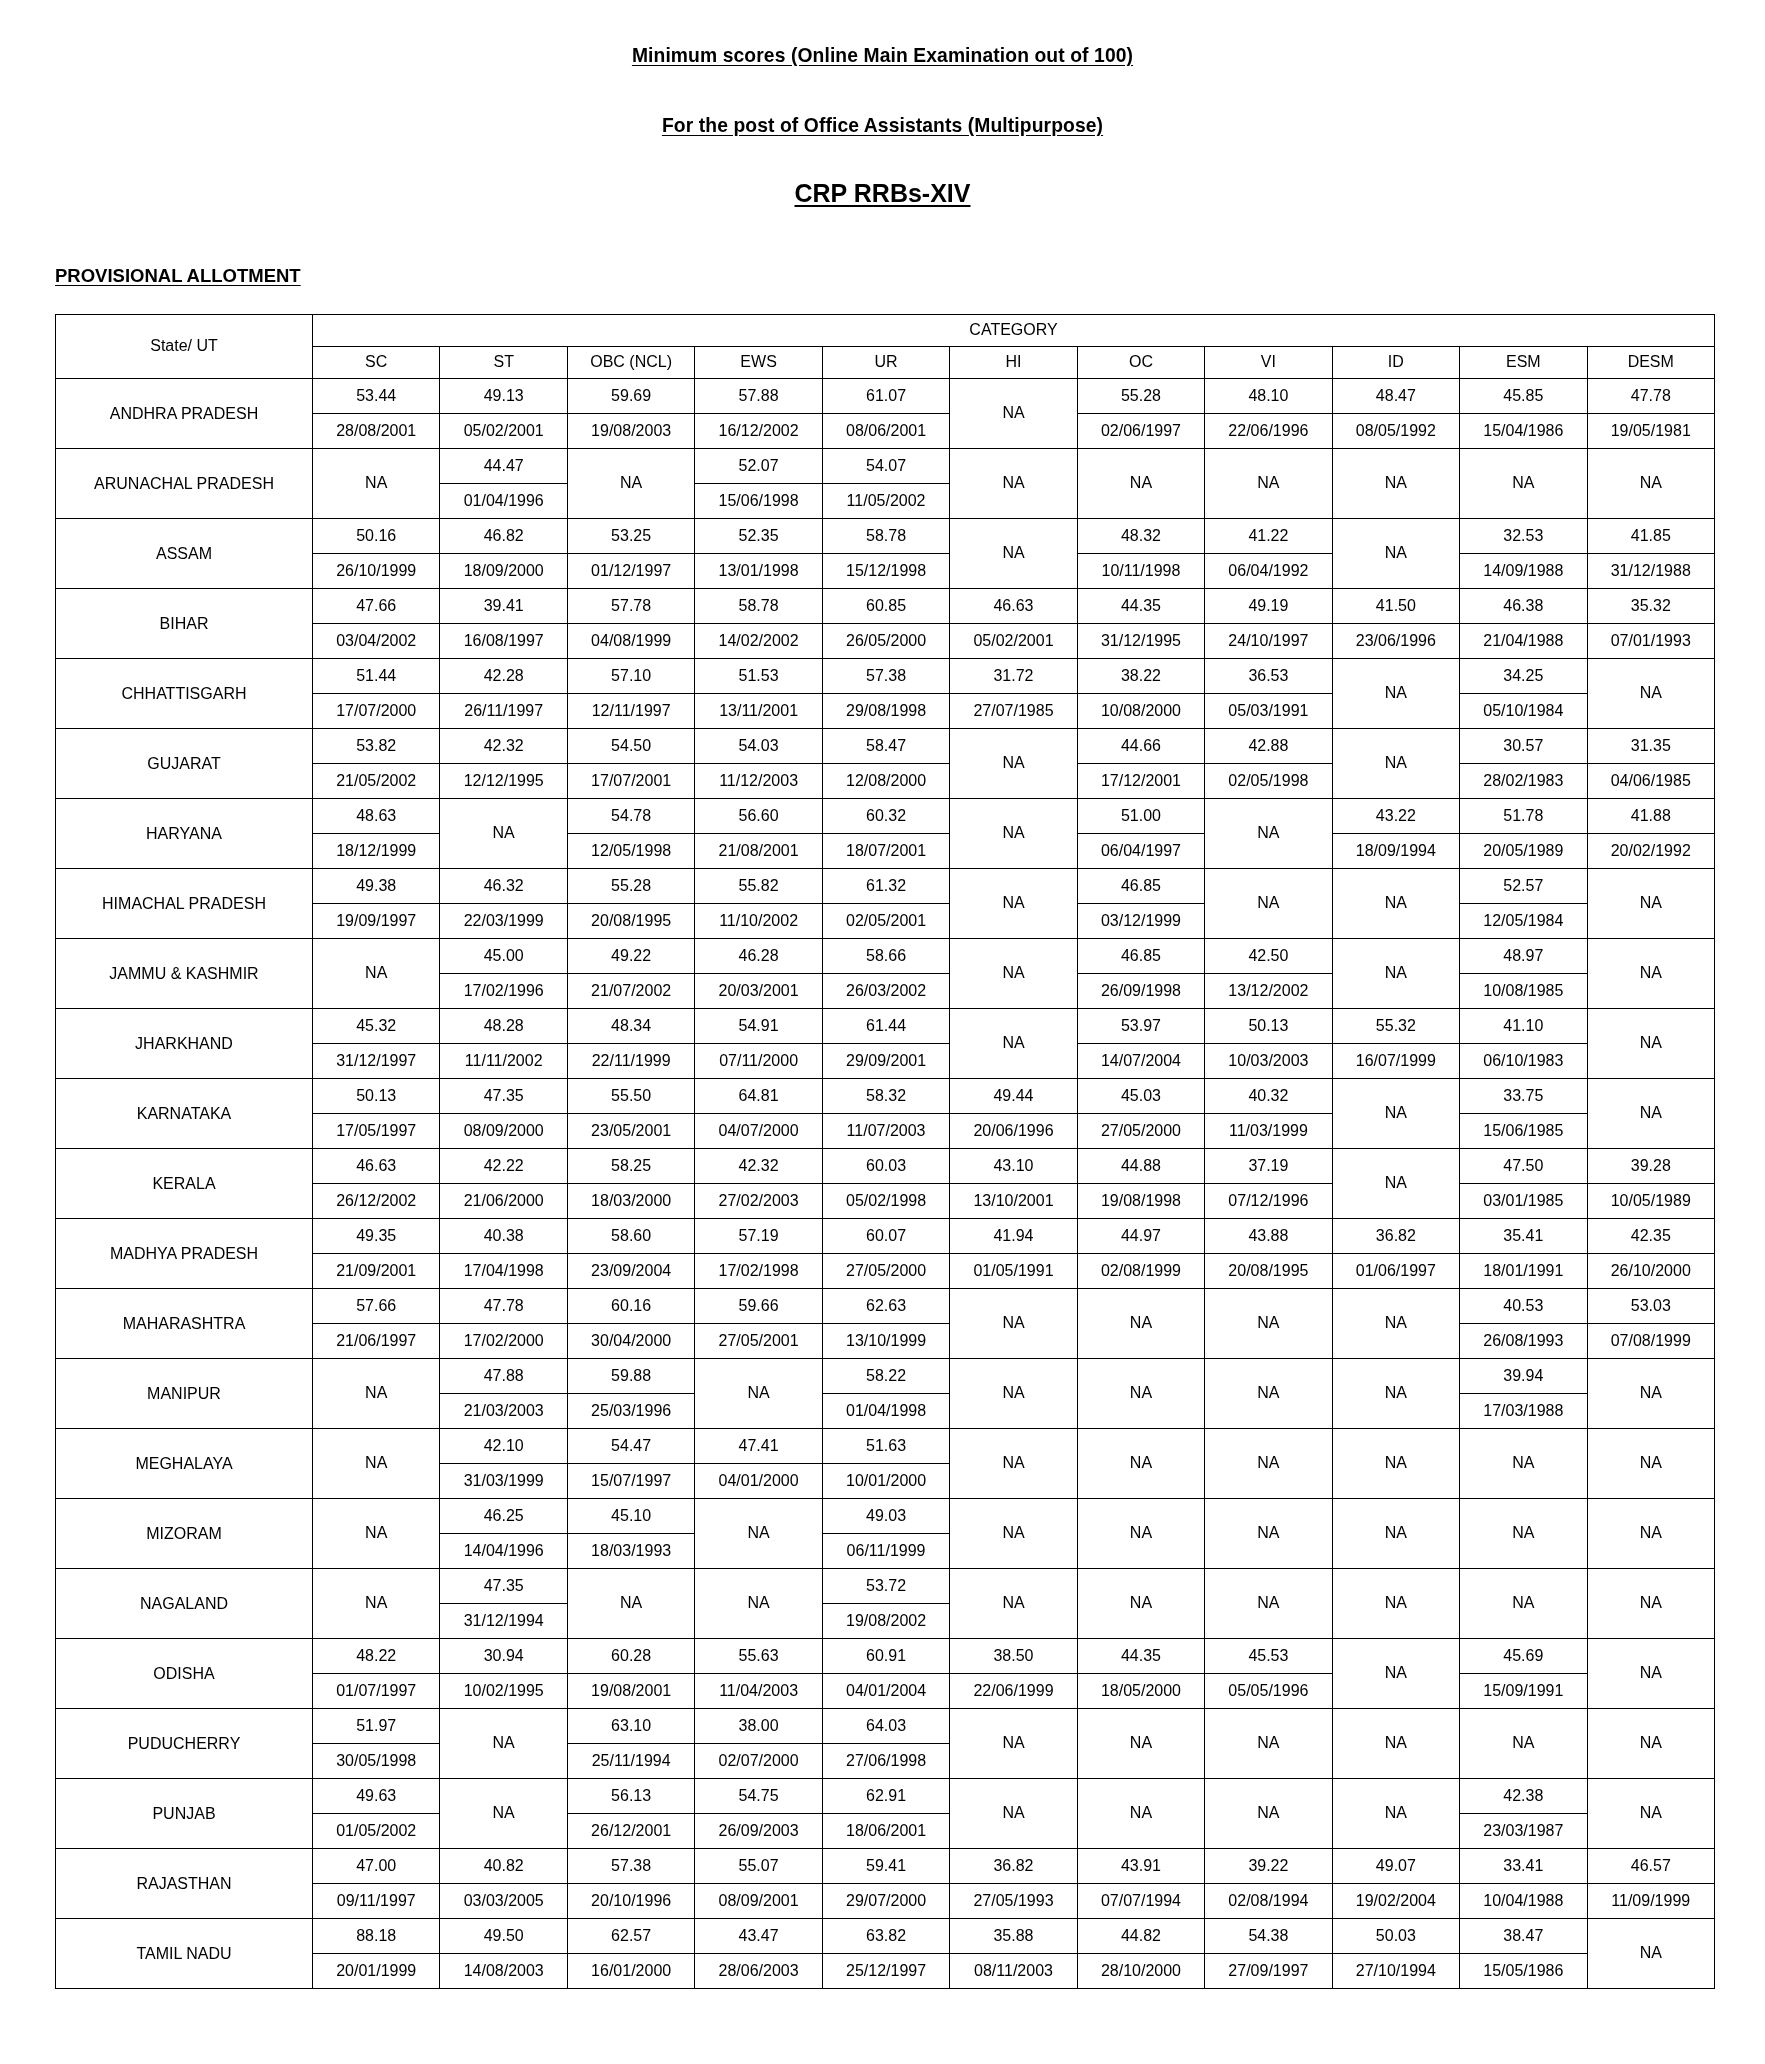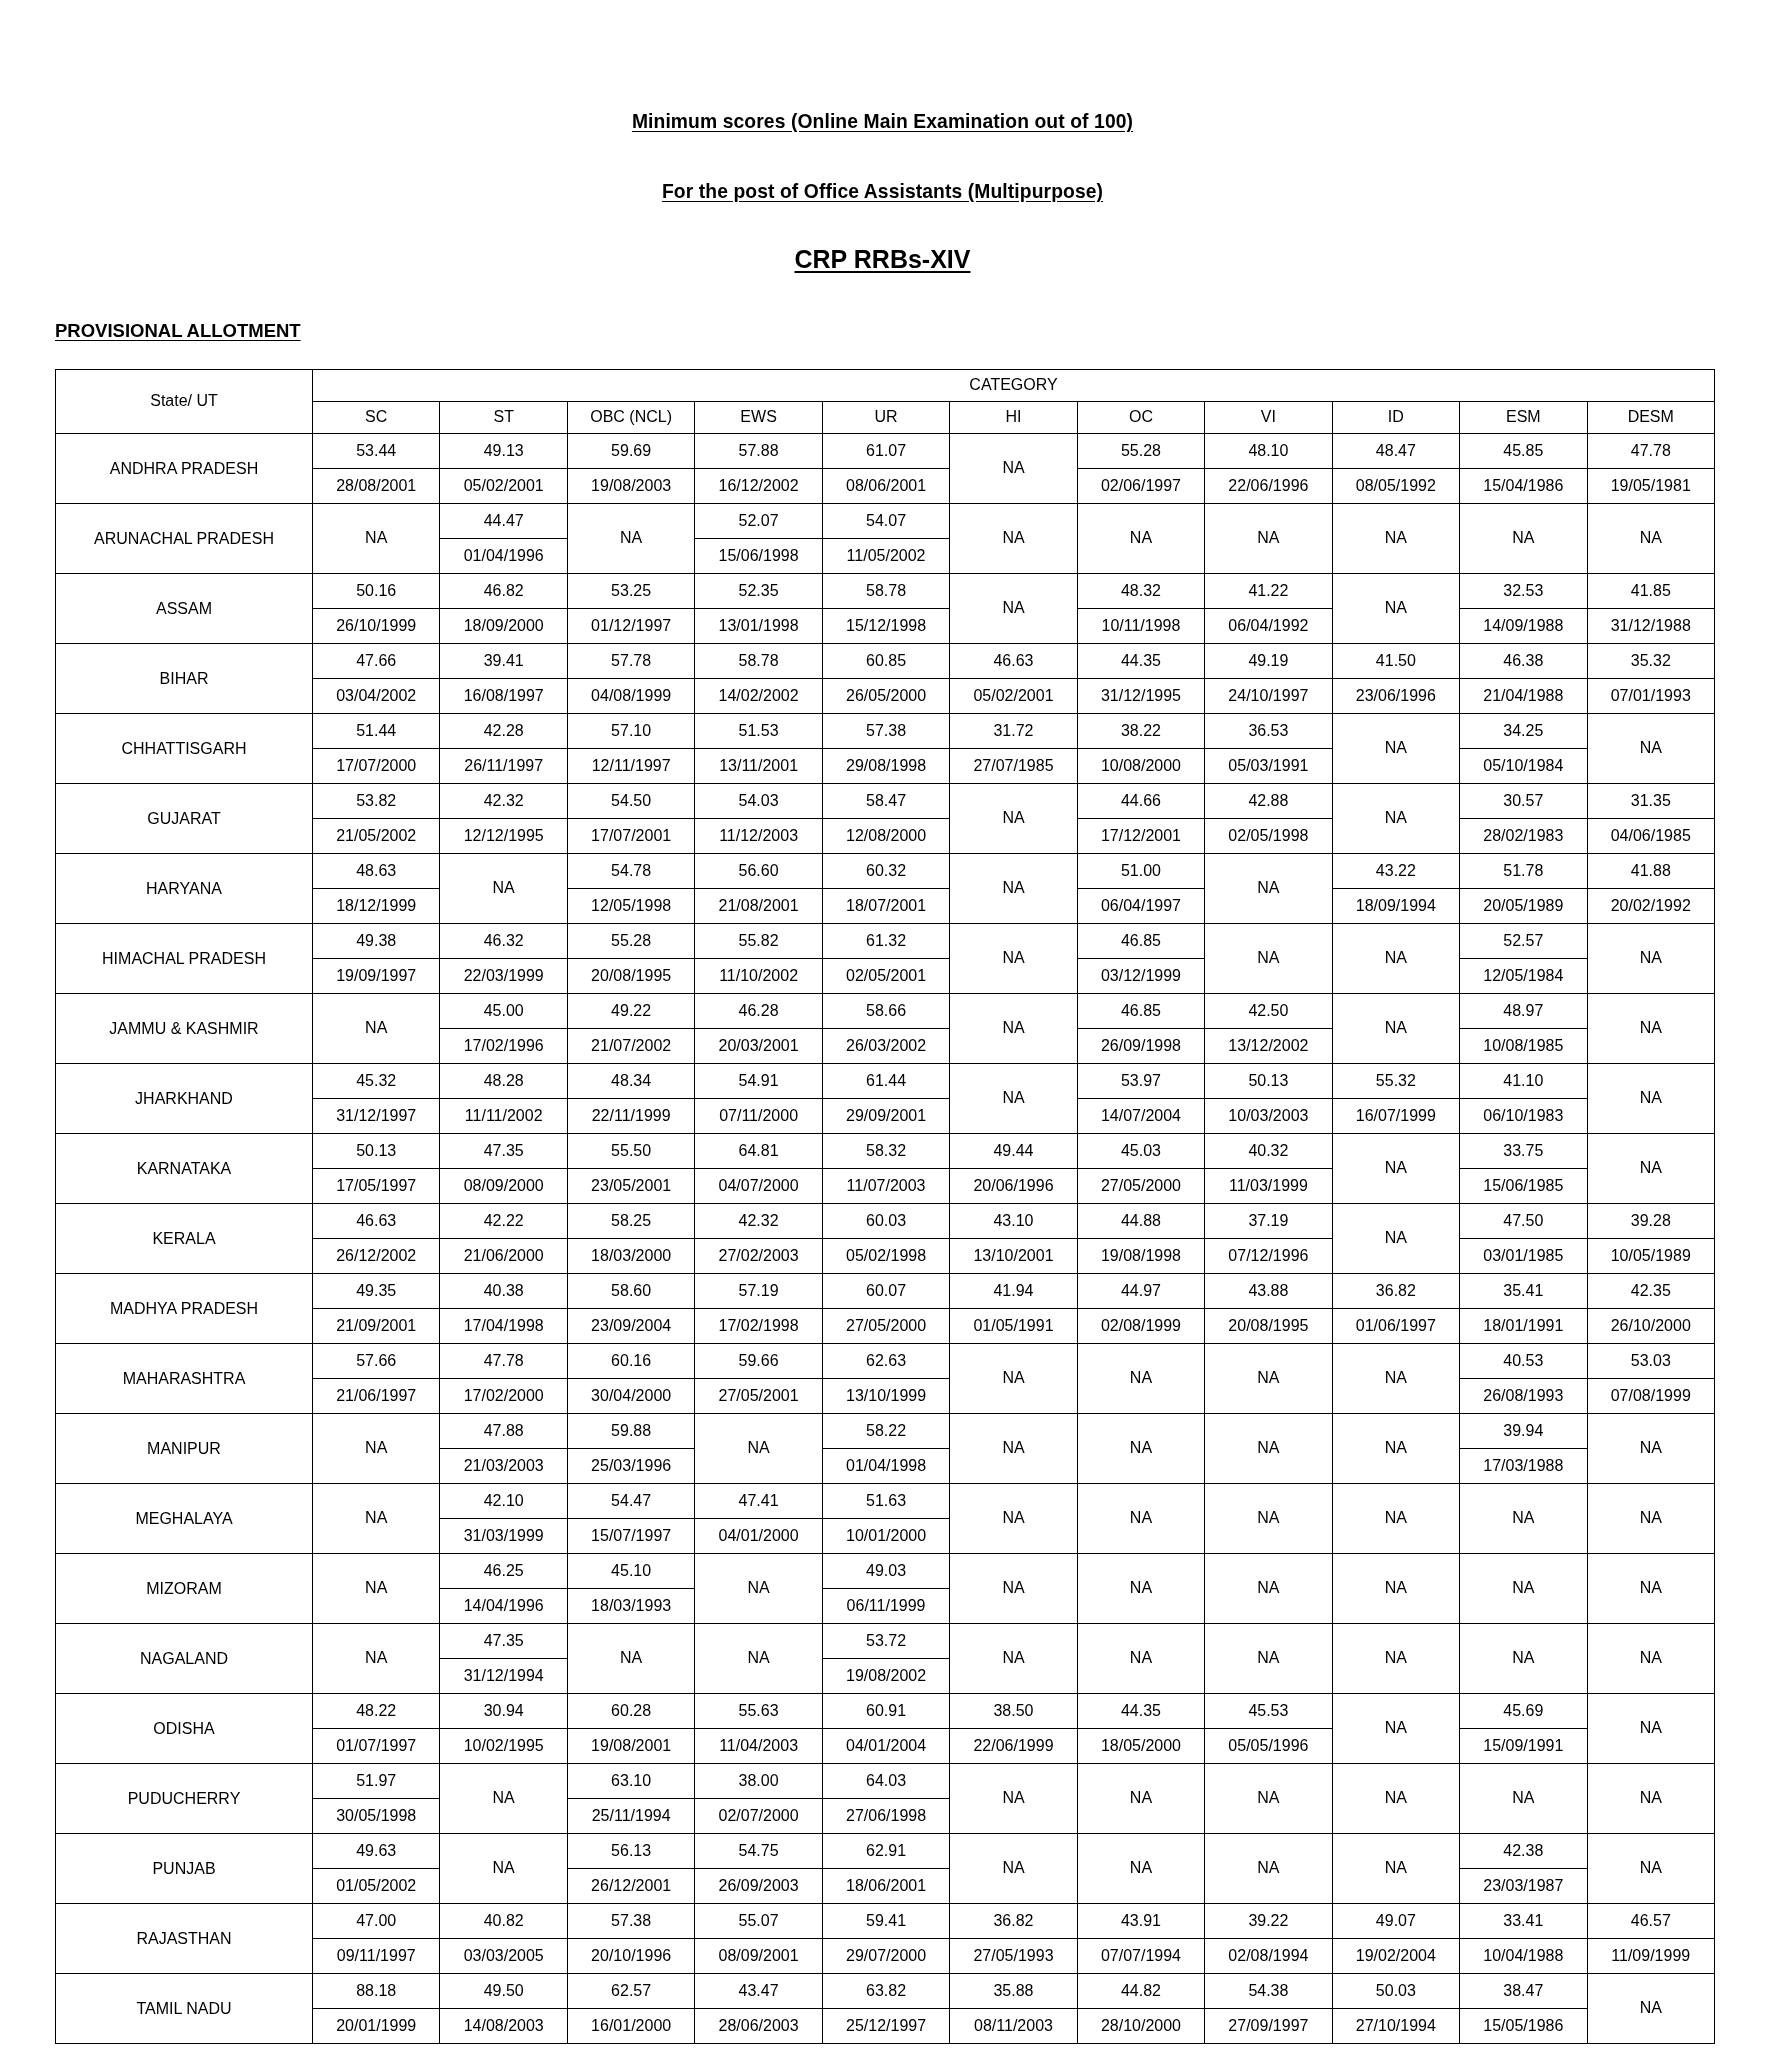--- a/index.html
+++ b/index.html
@@ -15,42 +15,42 @@
     -webkit-font-smoothing: antialiased;
   }
   .page {
     position: relative;
     width: 1765px;
     min-height: 2064px;
     padding: 0;
     box-sizing: border-box;
   }
   .titles {
-    padding-top: 111px;
+    padding-top: 45px;
     text-align: center;
   }
   .title-line {
     font-size: 19.3px;
     font-weight: bold;
     letter-spacing: 0.1px;
   }
   .title-underline {
     display: inline-block;
     text-decoration: underline;
     text-underline-offset: 3.4px;
   }
   .title-gap-1 { height: 48px; }
   .title-gap-2 { height: 40px; }
   .subtitle-line {
     font-size: 25px;
     font-weight: bold;
     line-height: 1.35;
   }
   .provisional {
-    margin-top: 43px;
+    margin-top: 54px;
     margin-left: 55px;
     font-size: 18.5px;
     font-weight: bold;
   }
   .provisional span {
     text-decoration: underline;
     text-underline-offset: 3.4px;
   }
   .table-wrap {
     margin-top: 27px;

